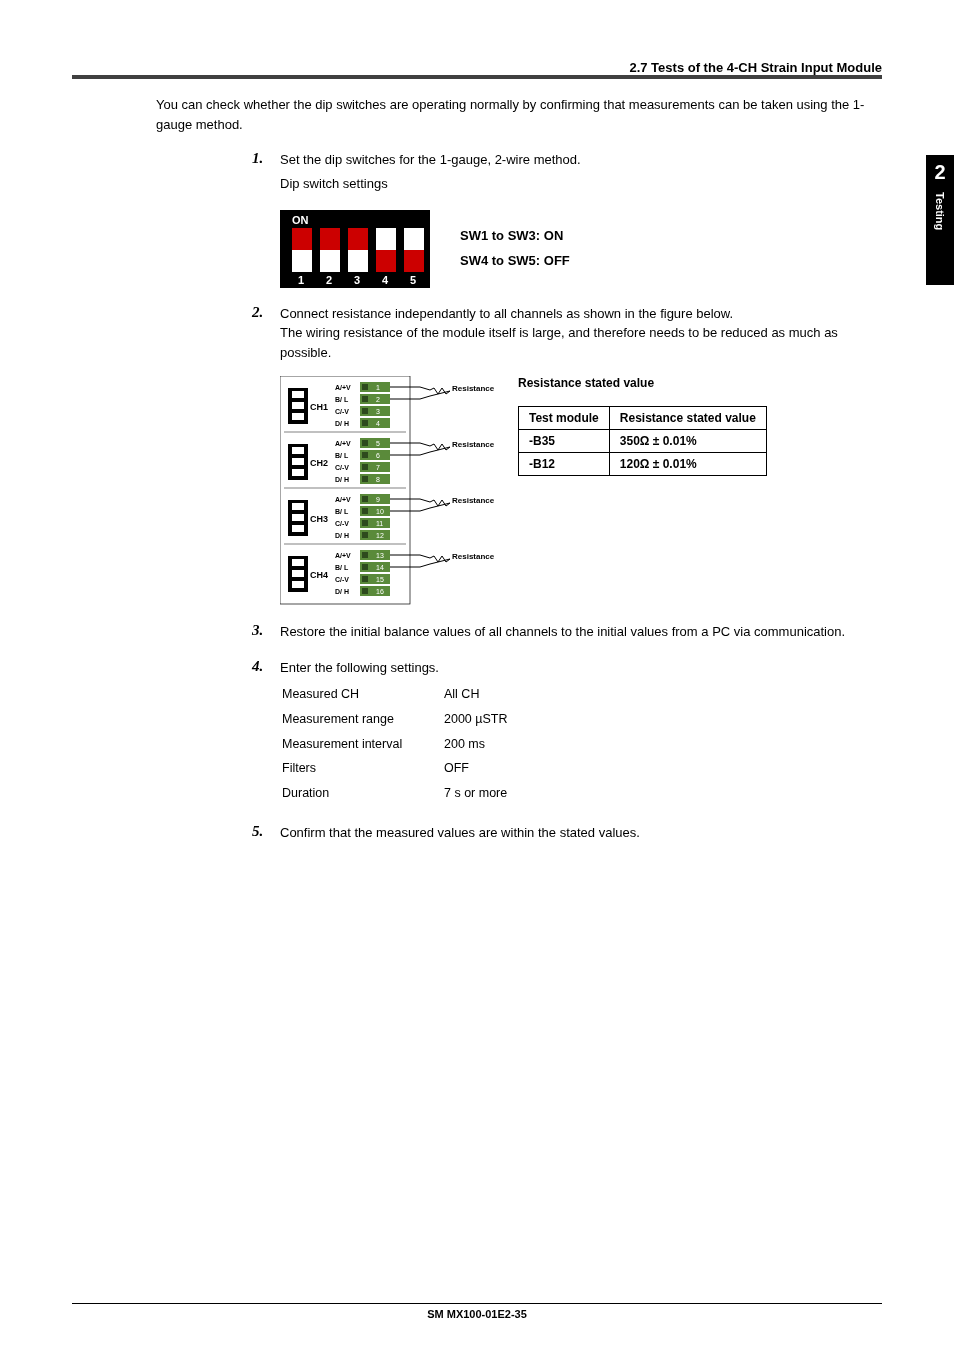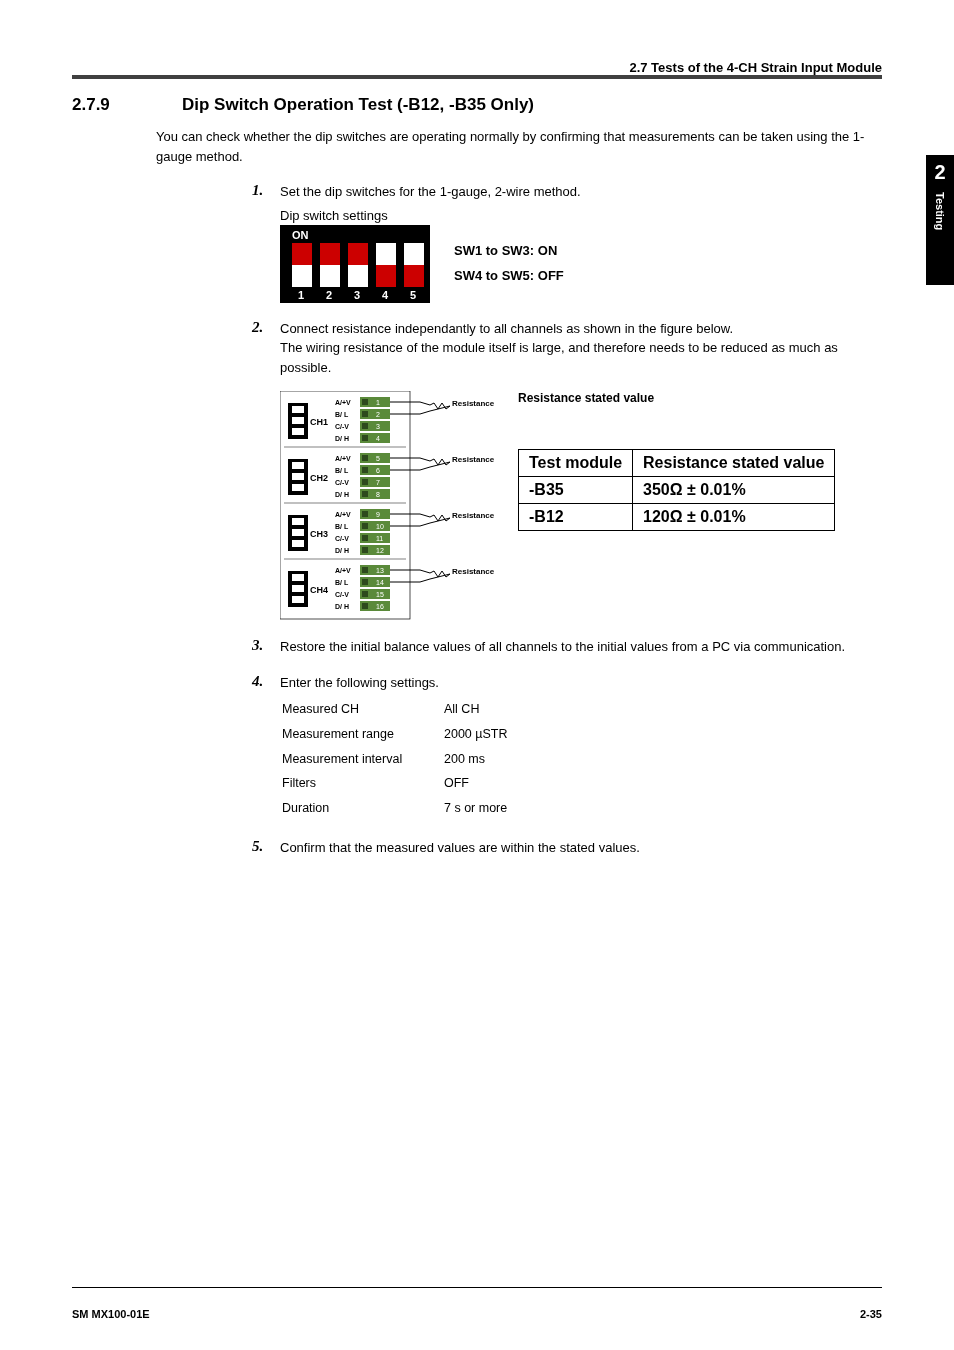--- a/index.html
+++ b/index.html
@@ -76,43 +76,43 @@
       font-size: 15px;
       width: 28px;
       flex-shrink: 0;
     }
     .step-body {
       flex: 1;
       line-height: 1.5;
     }
     .dip-block {
       margin-left: 208px;
-      margin-top: 2px;
+      margin-top: 19px;
       display: flex;
       align-items: center;
-      gap: 24px;
+      gap: 30px;
     }
     .dip-svg {
       flex-shrink: 0;
     }
     .dip-labels {
       font-weight: bold;
       line-height: 1.9;
     }
     .diagram-block {
       margin-left: 208px;
       margin-top: 14px;
       display: flex;
       align-items: flex-start;
       gap: 18px;
     }
     .res-table {
       border-collapse: collapse;
-      font-size: 16px;
-      margin-top: 44px;
+      font-size: 12px;
+      margin-top: 16px;
     }
     .res-table th, .res-table td {
       border: 1px solid #000;
       padding: 4px 10px;
       text-align: left;
       font-weight: bold;
     }
     .res-table th {
       font-weight: bold;
     }
@@ -131,45 +131,41 @@
     .settings-table td:first-child {
       width: 160px;
     }
     .footer {
       position: absolute;
       bottom: 30px;
       left: 72px;
       right: 72px;
       border-top: 1px solid #000;
       display: flex;
-      justify-content: space-between;
+      justify-content: center;
       font-size: 11px;
       font-weight: bold;
-      padding-top: 20px;
+      padding-top: 4px;
     }
     .sub-label {
       margin-left: 208px;
       margin-top: 6px;
     }
   </style>
 </head>
 <body>
 
 <div class="page">
   <div class="header-line">2.7  Tests of the 4-CH Strain Input Module</div>
 
   <div class="side-tab">
     <div class="num">2</div>
     <div class="txt">Testing</div>
   </div>
 
-  <div class="sec-row">
-    <div class="sec-num">2.7.9</div>
-    <div class="sec-title">Dip Switch Operation Test  (-B12, -B35 Only)</div>
-  </div>
 
   <div class="body-indent">
     <div>You can check whether the dip switches are operating normally by confirming that measurements can be taken using the 1-gauge method.</div>
   </div>
 
   <div class="step-indent">
     <div class="step-row">
       <div class="step-num">1.</div>
       <div class="step-body">Set the dip switches for the 1-gauge, 2-wire method.</div>
     </div>

